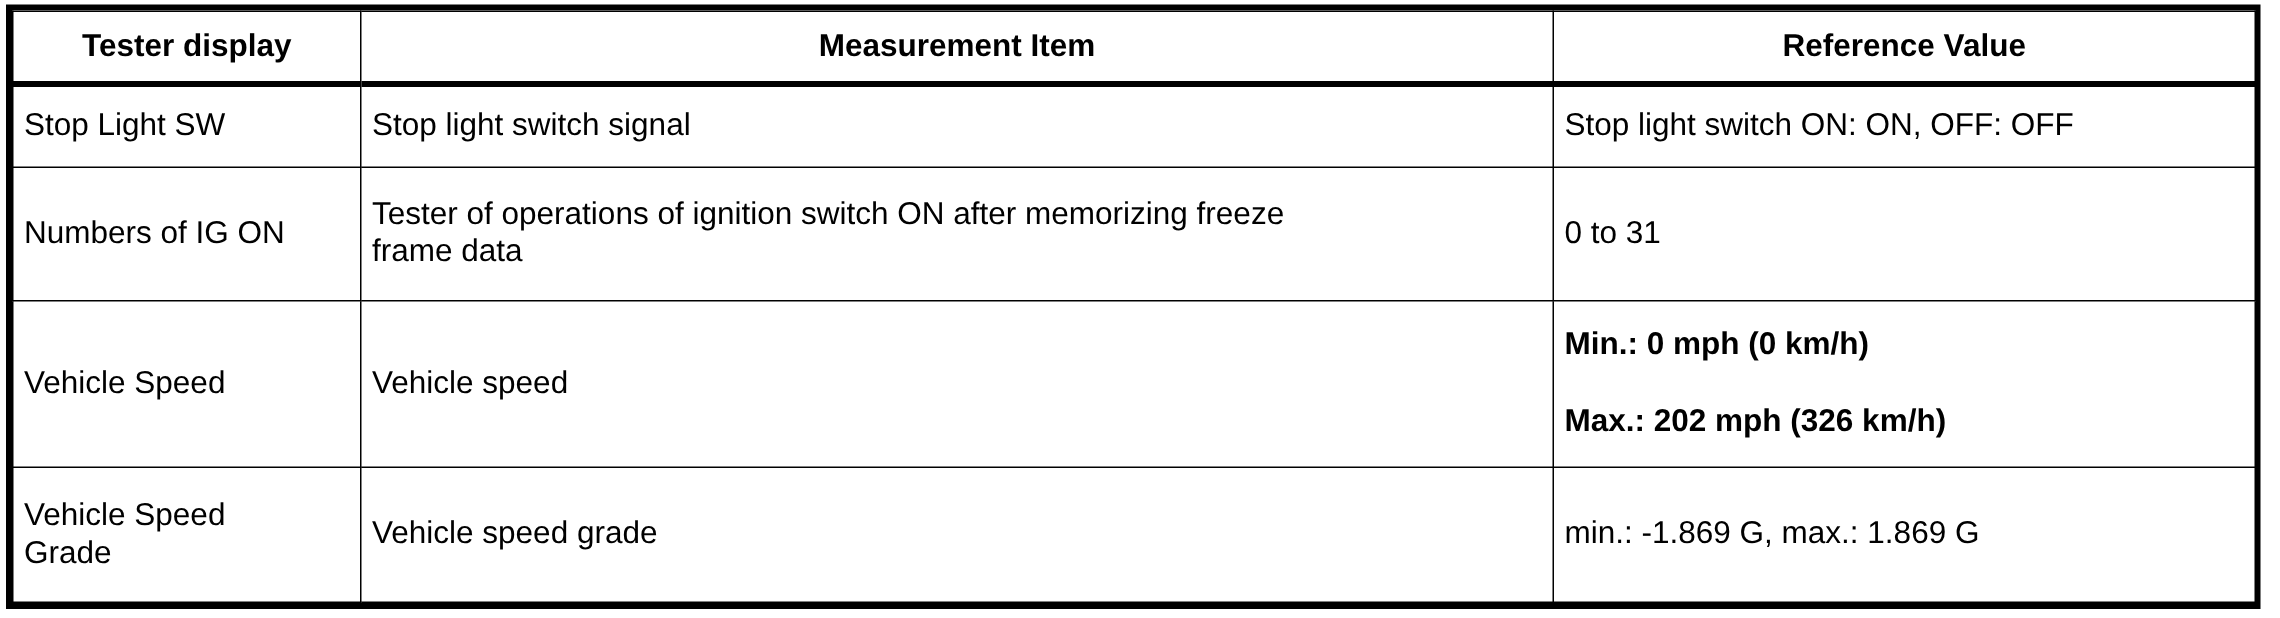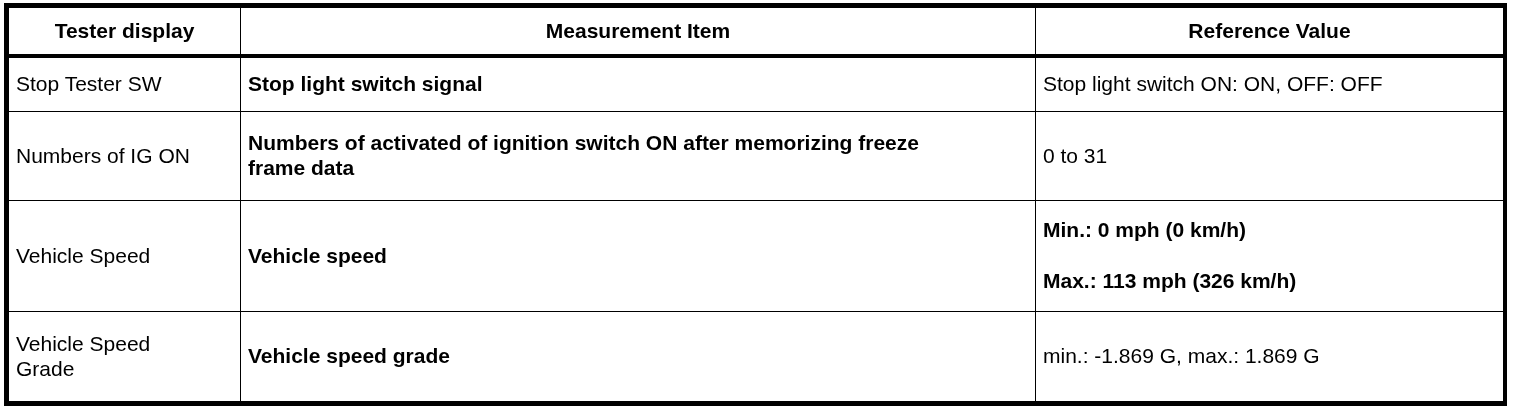--- a/index.html
+++ b/index.html
@@ -58,21 +58,21 @@
     white-space: nowrap;
   }
 
   
   table.data-table tbody td {
     text-align: left;
     padding: 2px 7px 2px 7px;
   }
 
   td.cell-tester  { padding-left: 7px; }
-  td.cell-measure { padding-left: 9px; font-weight: bold; }
+  td.cell-measure { padding-left: 9px; }
   td.cell-ref     { padding-left: 9px; margin-left: 19px; }
 
   
   tr.row-stoplight      td { height: 42px; }
   tr.row-operated       td { height: 74px; }
   tr.row-ignition       td { height: 72px; }
   tr.row-vehiclespeed   td { height: 92px; }
   tr.row-speedgrade     td { height: 73px; }
 
   
@@ -106,55 +106,55 @@
       <tr>
         <th>Tester display</th>
         <th>Measurement Item</th>
         <th>Reference Value</th>
       </tr>
     </thead>
     <tbody>
 
       <tr class="row-stoplight">
         <td class="cell-tester">
-          <span class="multiline">Stop Tester SW</span>
+          <span class="multiline">Stop Light SW</span>
         </td>
         <td class="cell-measure">
           <span class="multiline">Stop light switch signal</span>
         </td>
         <td class="cell-ref">
           <span class="multiline">Stop light switch ON: ON, OFF: OFF</span>
         </td>
       </tr>
 
 
       <tr class="row-ignition">
         <td class="cell-tester">
           <span class="multiline">Numbers of IG ON</span>
         </td>
         <td class="cell-measure">
-          <span class="multiline">Numbers of activated of ignition switch ON after memorizing freeze
+          <span class="multiline">Tester of operations of ignition switch ON after memorizing freeze
 frame data</span>
         </td>
         <td class="cell-ref">
           <span class="multiline">0 to 31</span>
         </td>
       </tr>
 
       <tr class="row-vehiclespeed">
         <td class="cell-tester">
           <span class="multiline">Vehicle Speed</span>
         </td>
         <td class="cell-measure">
           <span class="multiline">Vehicle speed</span>
         </td>
         <td class="cell-ref">
           <span class="ref-lines">
             <span class="ref-line">Min.: 0 mph (0 km/h)</span>
-            <span class="ref-line">Max.: 113 mph (326 km/h)</span>
+            <span class="ref-line">Max.: 202 mph (326 km/h)</span>
           </span>
         </td>
       </tr>
 
       <tr class="row-speedgrade">
         <td class="cell-tester">
           <span class="multiline">Vehicle Speed
 Grade</span>
         </td>
         <td class="cell-measure">

